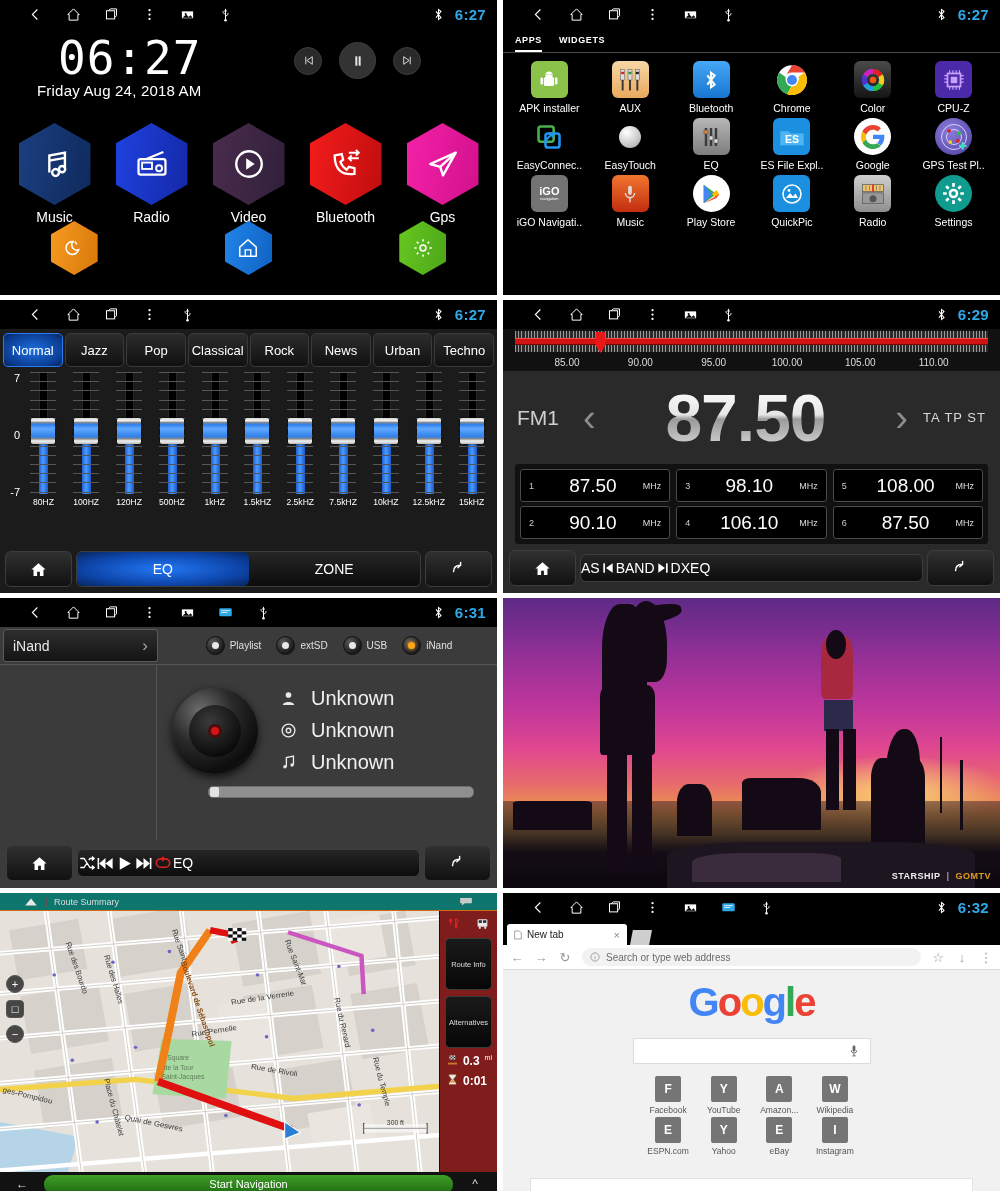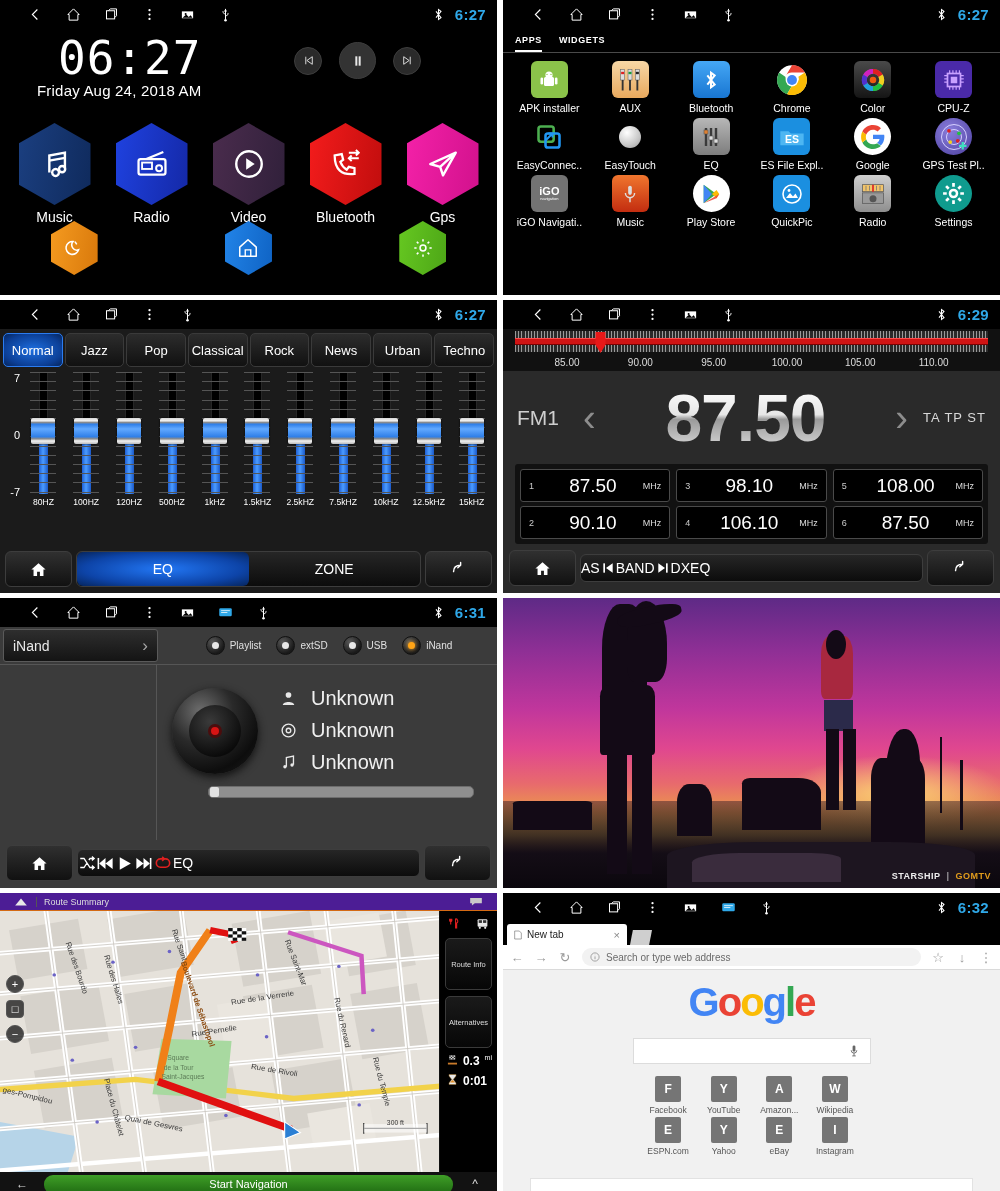--- a/index.html
+++ b/index.html
@@ -182,25 +182,25 @@
   .vid-sun { position:absolute; left:56%; top:54%; width:46%; height:26%;
      background:radial-gradient(ellipse at center, rgba(255,225,120,.85), rgba(255,150,60,0) 70%);}
   .vid-ground { position:absolute; left:0; right:0; bottom:0; height:30%;
      background:linear-gradient(180deg, rgba(40,20,35,.45), #140d16 60%, #0b070d 100%);}
   .sil { position:absolute; background:#130a16;}
   .wmark { position:absolute; right:9px; bottom:7px; display:flex; align-items:center; gap:6px;
            color:#fff; font-size:9px; font-weight:bold; letter-spacing:.5px; opacity:.92;}
 
   
   .nav { height:100%; background:#1b1b1b; display:flex; flex-direction:column; position:relative;}
-  .nav-top { height:18px; background:#4c1d95; display:flex; align-items:center; gap:8px; padding:0 14px;
+  .nav-top { height:18px; background:#0f766e; display:flex; align-items:center; gap:8px; padding:0 24px;
              border-bottom:1px solid #d46a14;}
   .nav-top-title { color:#ddd; font-size:9px; border-left:1px solid #555; padding-left:7px;}
   .nav-map { flex:1; position:relative; overflow:hidden; background:#e3e0da;}
-  .nav-side { position:absolute; right:0; top:18px; bottom:24px; width:58px; background:#000000;
+  .nav-side { position:absolute; right:0; top:18px; bottom:24px; width:58px; background:#7f1d1d;
               border-left:1px solid #111; padding:6px 5px; display:flex; flex-direction:column; gap:6px;}
   .nav-sbtn { height:52px; border-radius:5px; background:linear-gradient(#1a1a1a,#070707);
               border:1px solid #3a3a3a; color:#ddd; font-size:7.5px; display:flex;
               align-items:center; justify-content:center; text-align:center;}
   .nav-stat { display:flex; gap:5px; color:#fff; font-size:12px; font-weight:bold; padding-left:2px;}
   .nav-bottom { height:24px; background:#121212; display:flex; align-items:center; gap:4px; padding:0 4px;}
   .nav-start { flex:1; height:19px; border-radius:9px;
                background:linear-gradient(180deg,#3f9e27,#1f6b12); color:#fff; font-size:11px;
                display:flex; align-items:center; justify-content:center;}
   .nav-arrow { width:36px; height:19px; color:#ddd; display:flex; align-items:center; justify-content:center; font-size:12px;}

